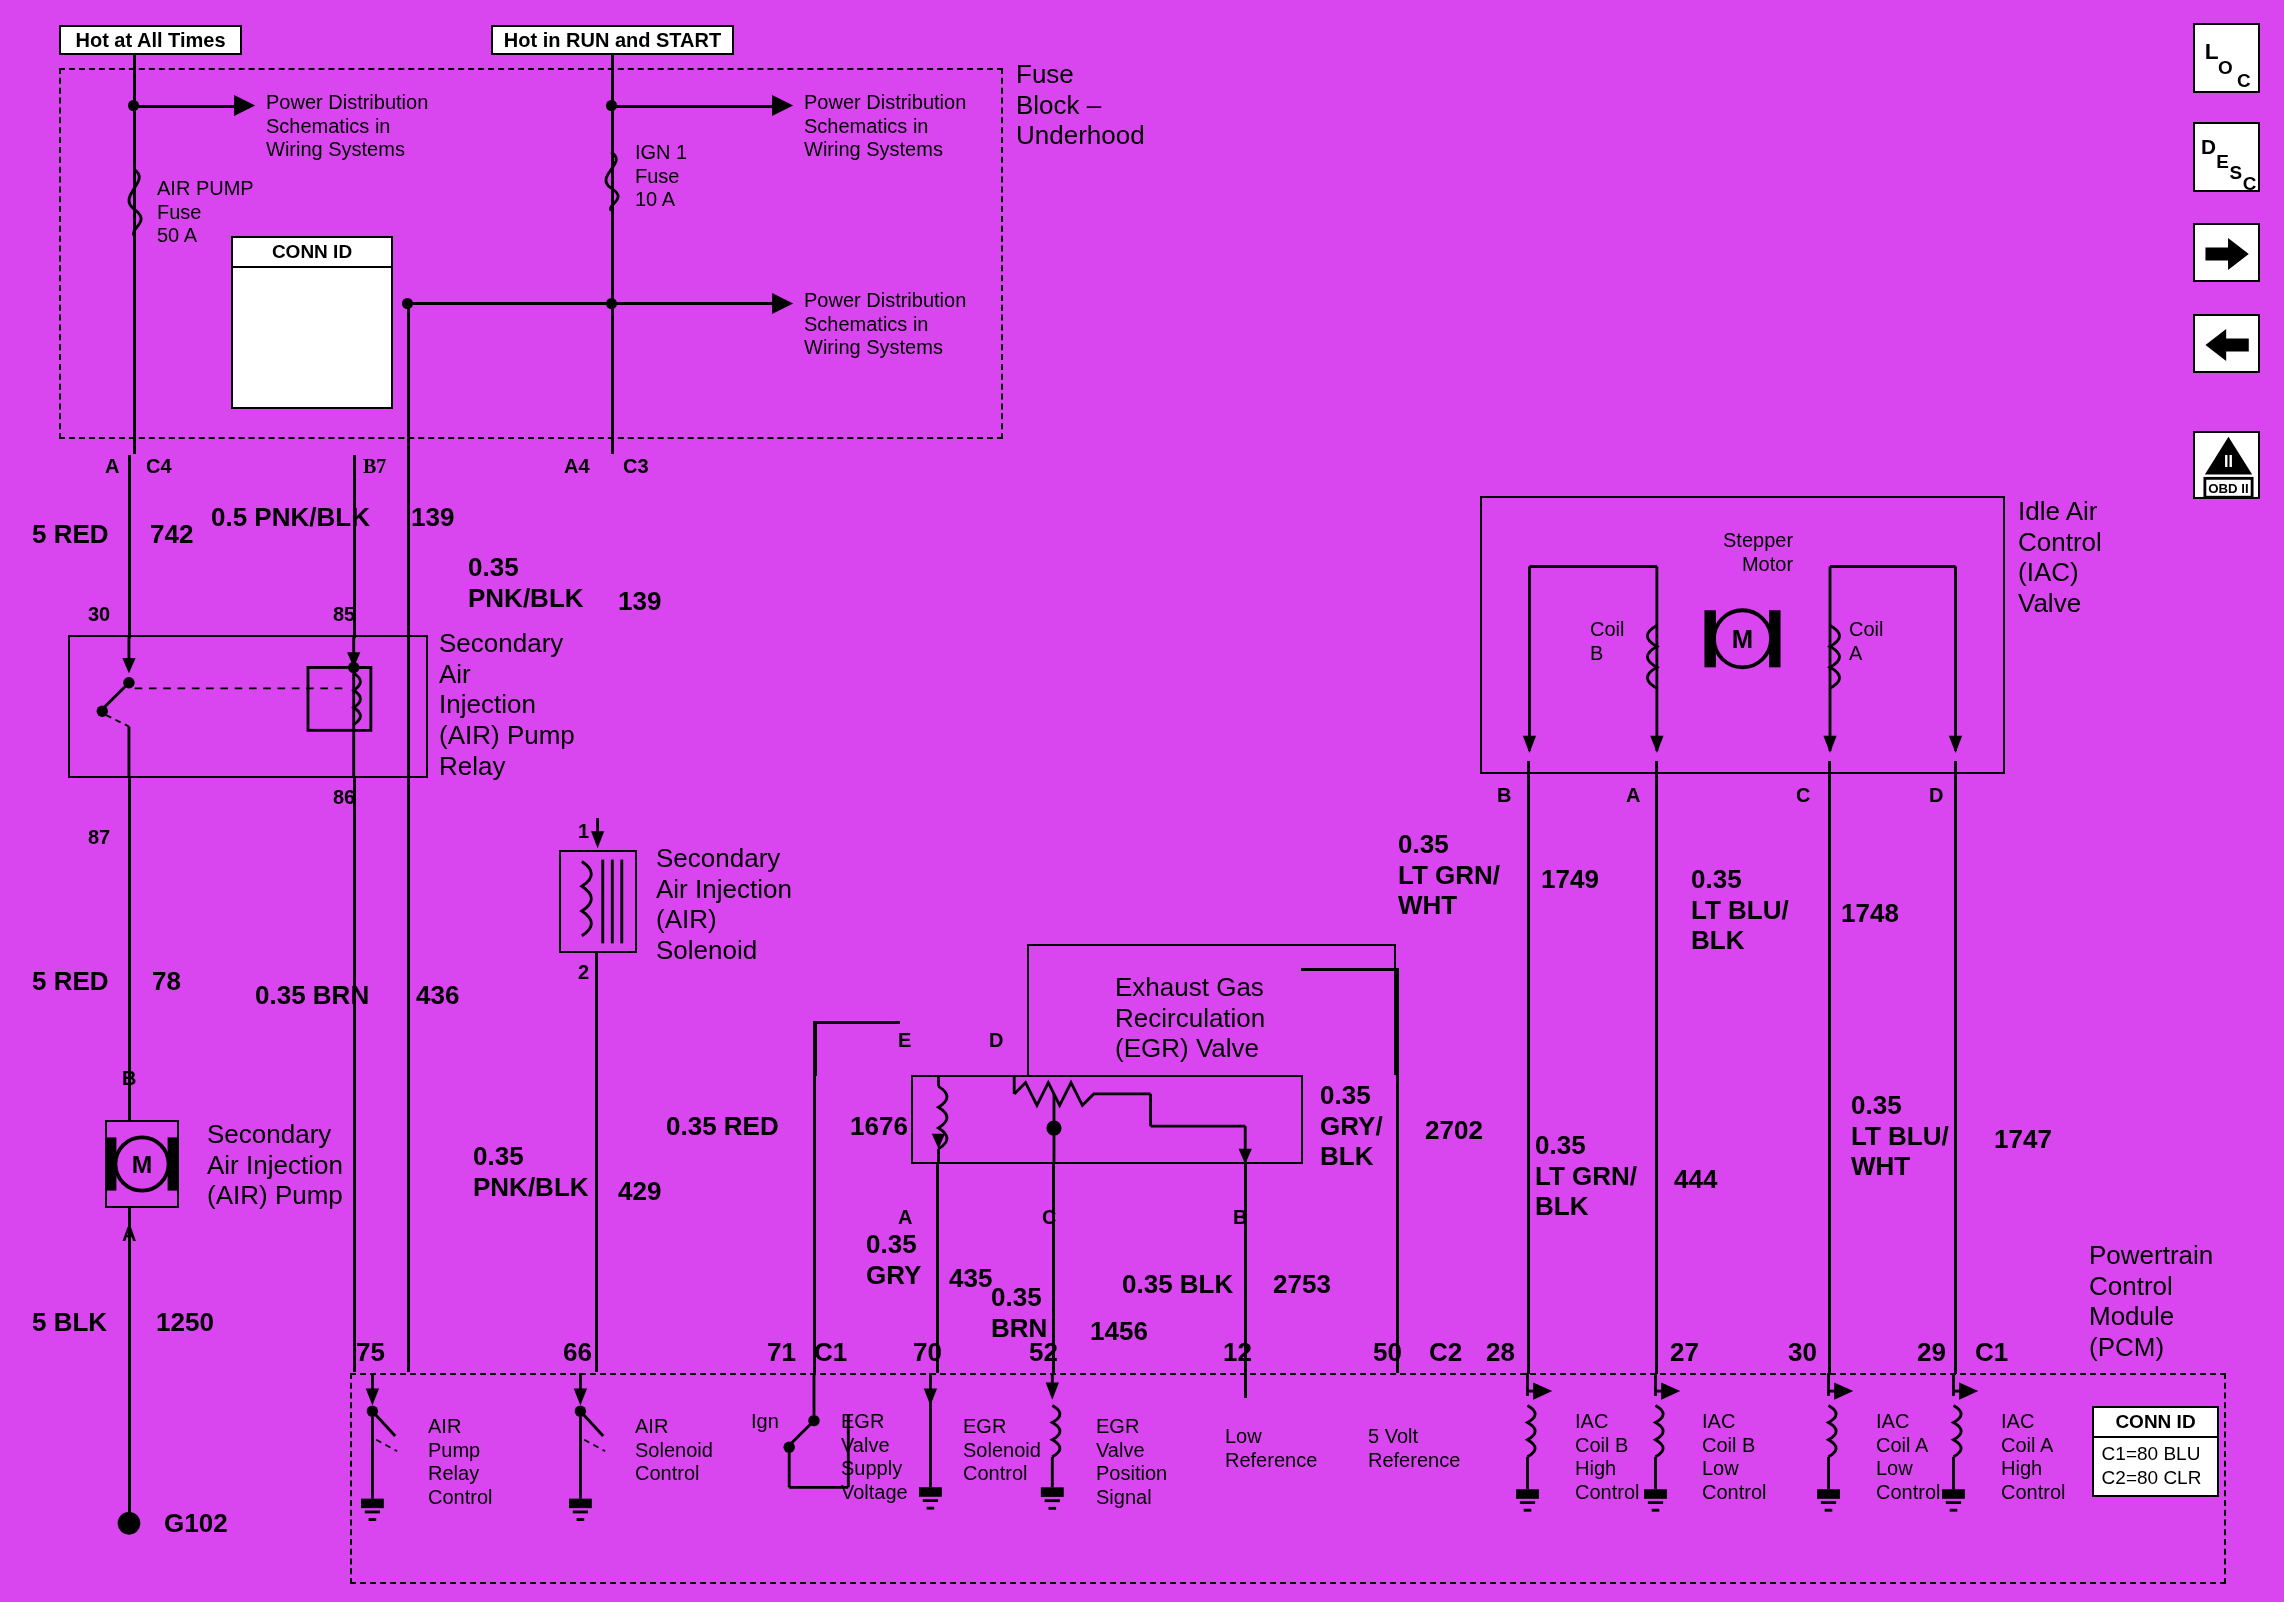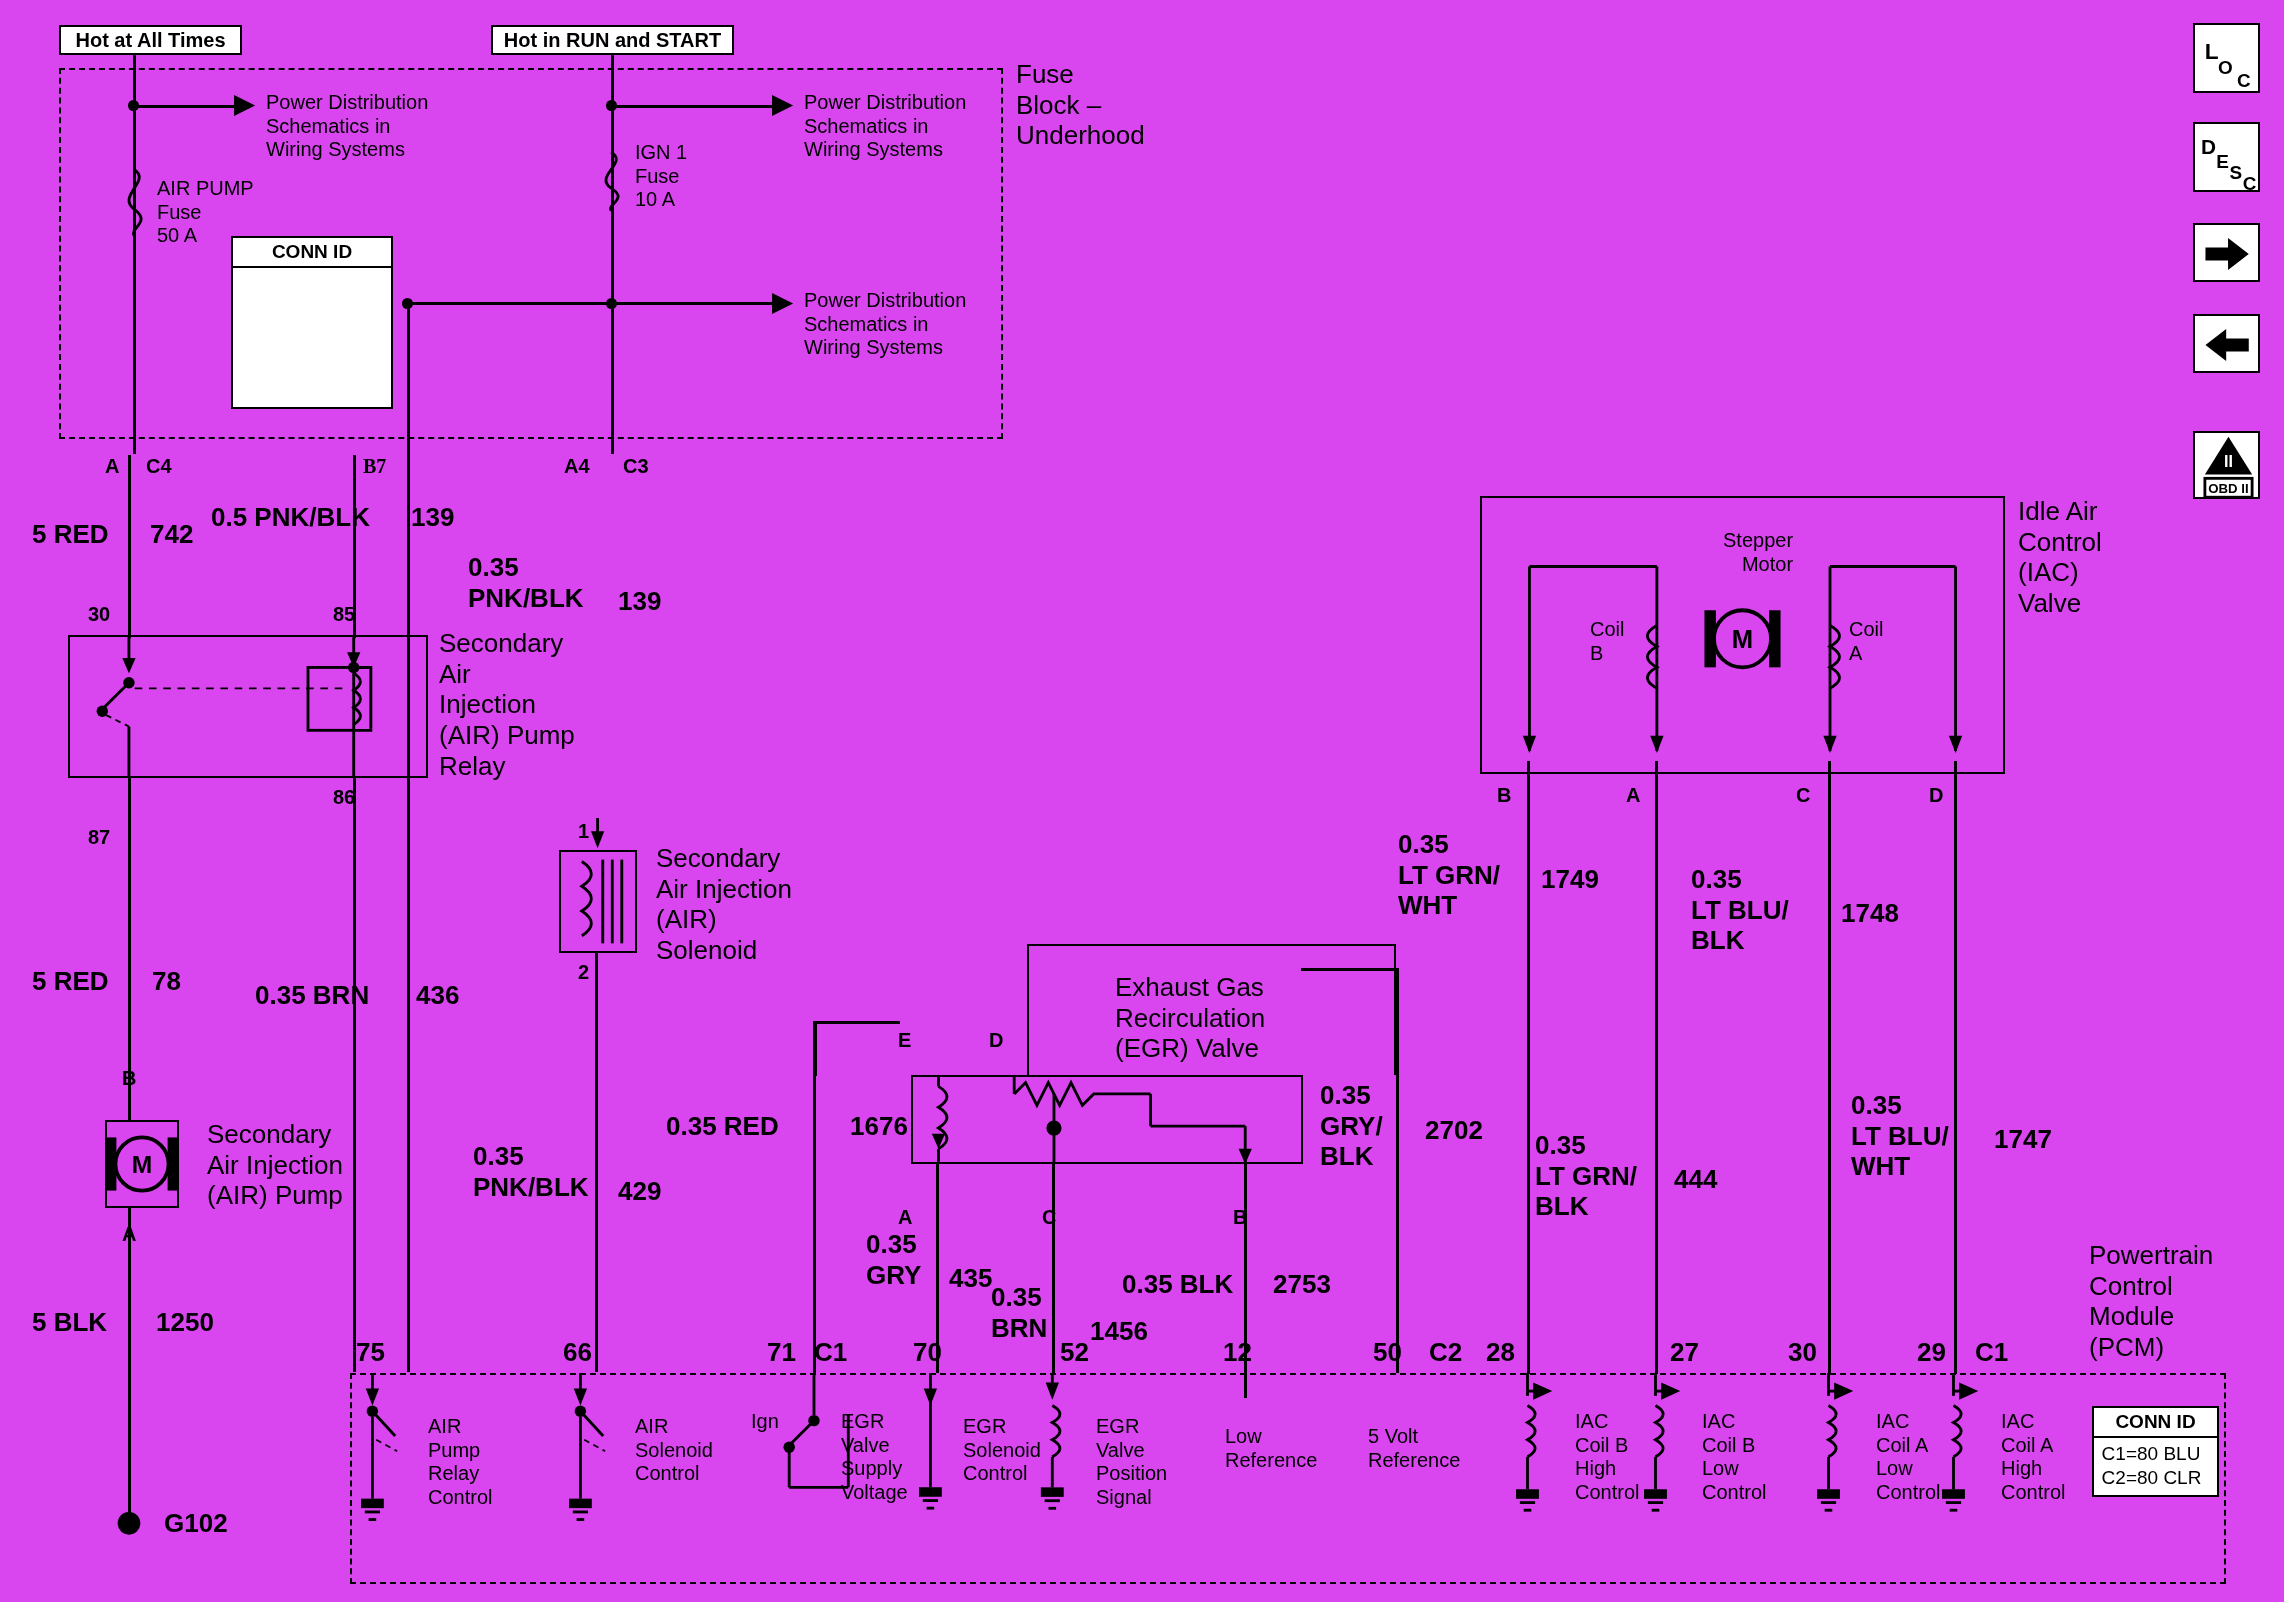--- a/index.html
+++ b/index.html
@@ -329,21 +329,21 @@
       <div>C1=80 BLU</div>
       <div>C2=80 CLR</div>
     </div>
   </div>
 
   <div class="lbl lg b" style="left:356px;top:1337px;">75</div>
   <div class="lbl lg b" style="left:563px;top:1337px;">66</div>
   <div class="lbl lg b" style="left:767px;top:1337px;">71</div>
   <div class="lbl lg b" style="left:814px;top:1337px;">C1</div>
   <div class="lbl lg b" style="left:913px;top:1337px;">70</div>
-  <div class="lbl lg b" style="left:1029px;top:1337px;margin-left:31px;">52</div>
+  <div class="lbl lg b" style="left:1029px;top:1337px;">52</div>
   <div class="lbl lg b" style="left:1223px;top:1337px;">12</div>
   <div class="lbl lg b" style="left:1373px;top:1337px;">50</div>
   <div class="lbl lg b" style="left:1429px;top:1337px;">C2</div>
   <div class="lbl lg b" style="left:1486px;top:1337px;">28</div>
   <div class="lbl lg b" style="left:1670px;top:1337px;">27</div>
   <div class="lbl lg b" style="left:1788px;top:1337px;">30</div>
   <div class="lbl lg b" style="left:1917px;top:1337px;">29</div>
   <div class="lbl lg b" style="left:1975px;top:1337px;">C1</div>
 
   <svg style="left:361px;top:1373px;width:57px;height:162px;" viewBox="0 0 60 170" width="57" height="162">

